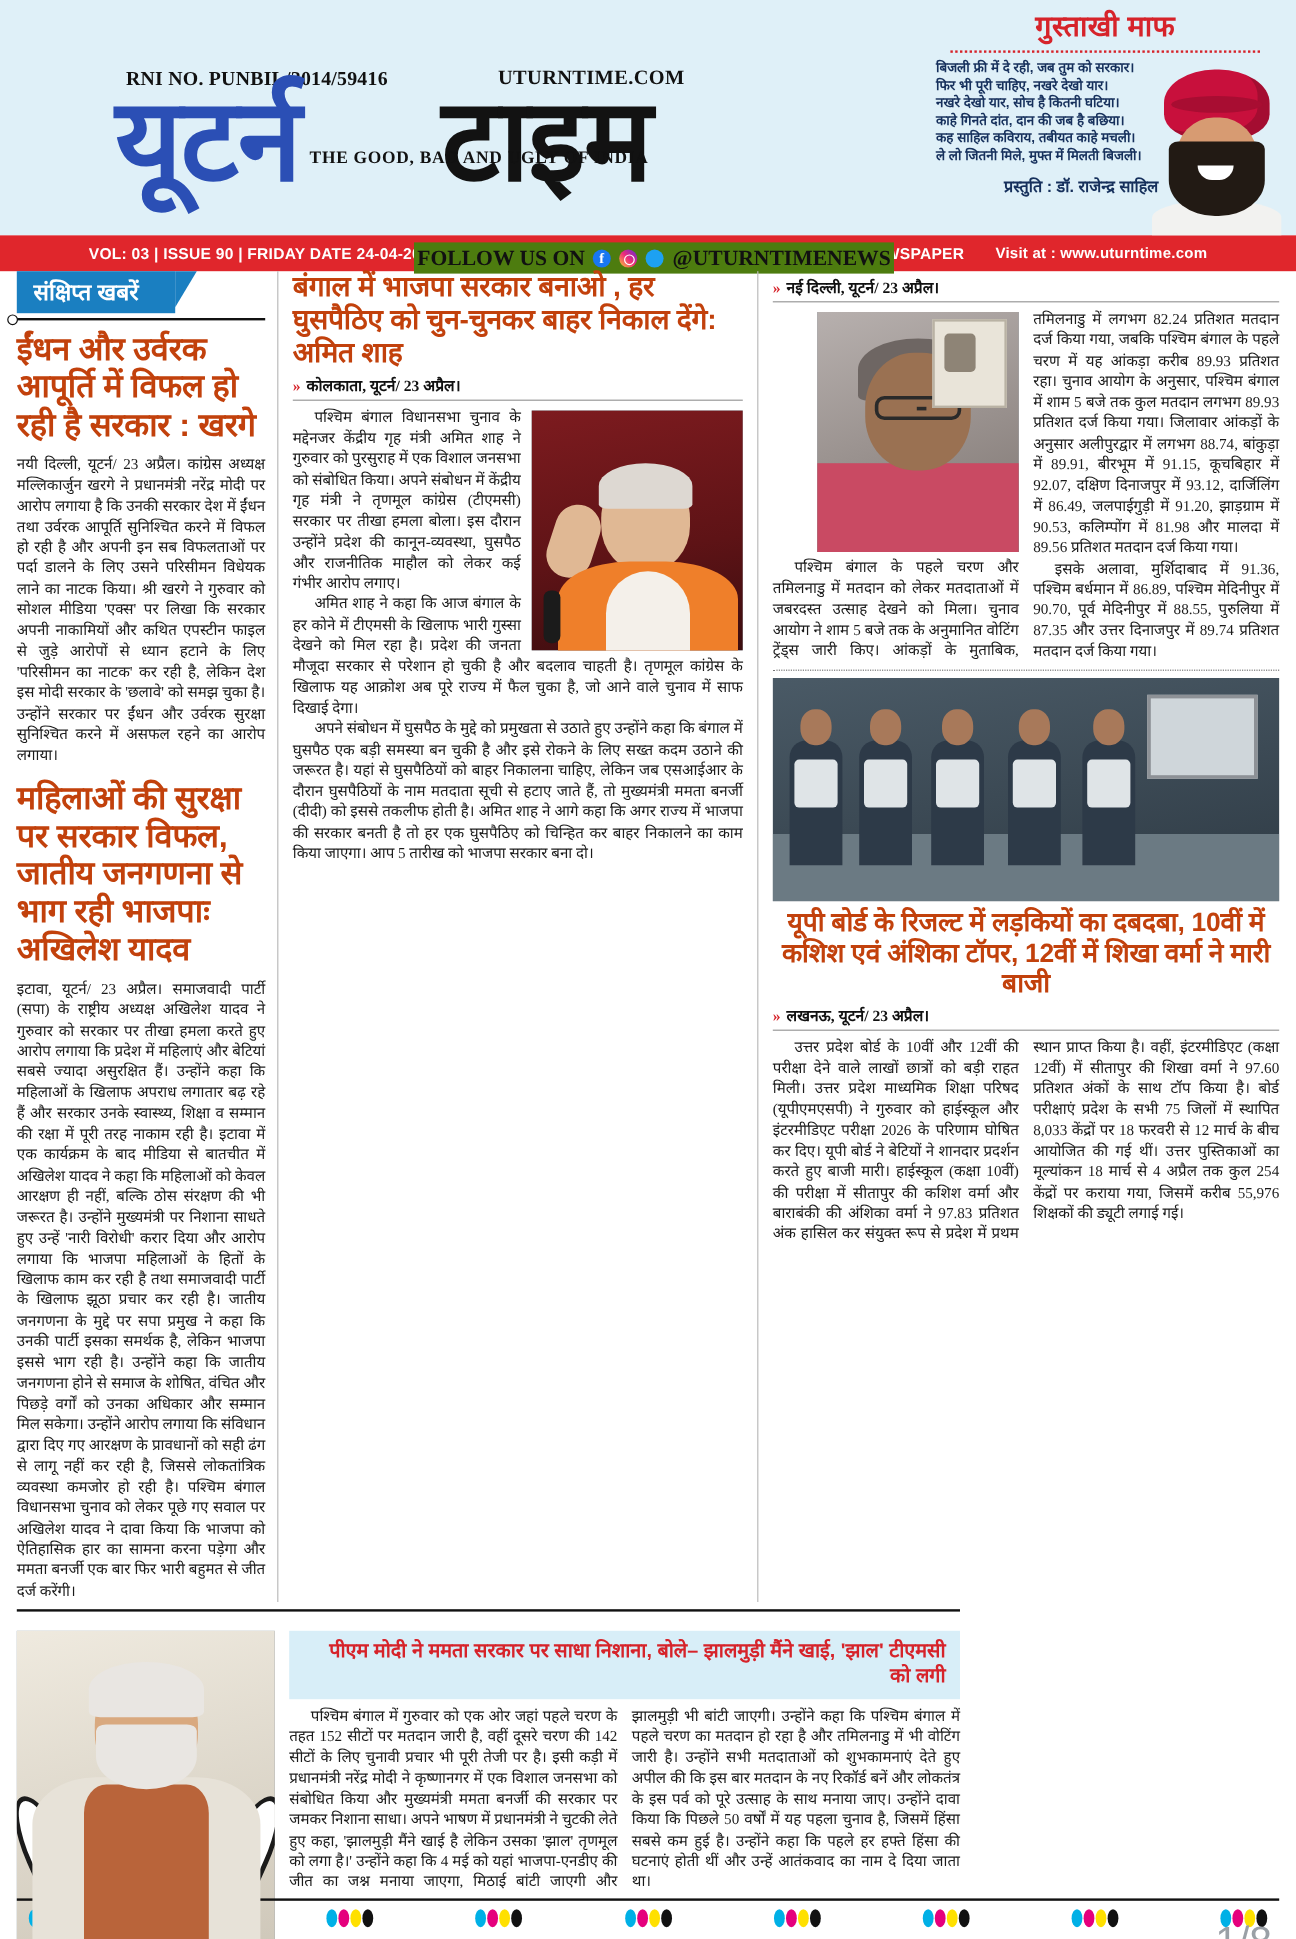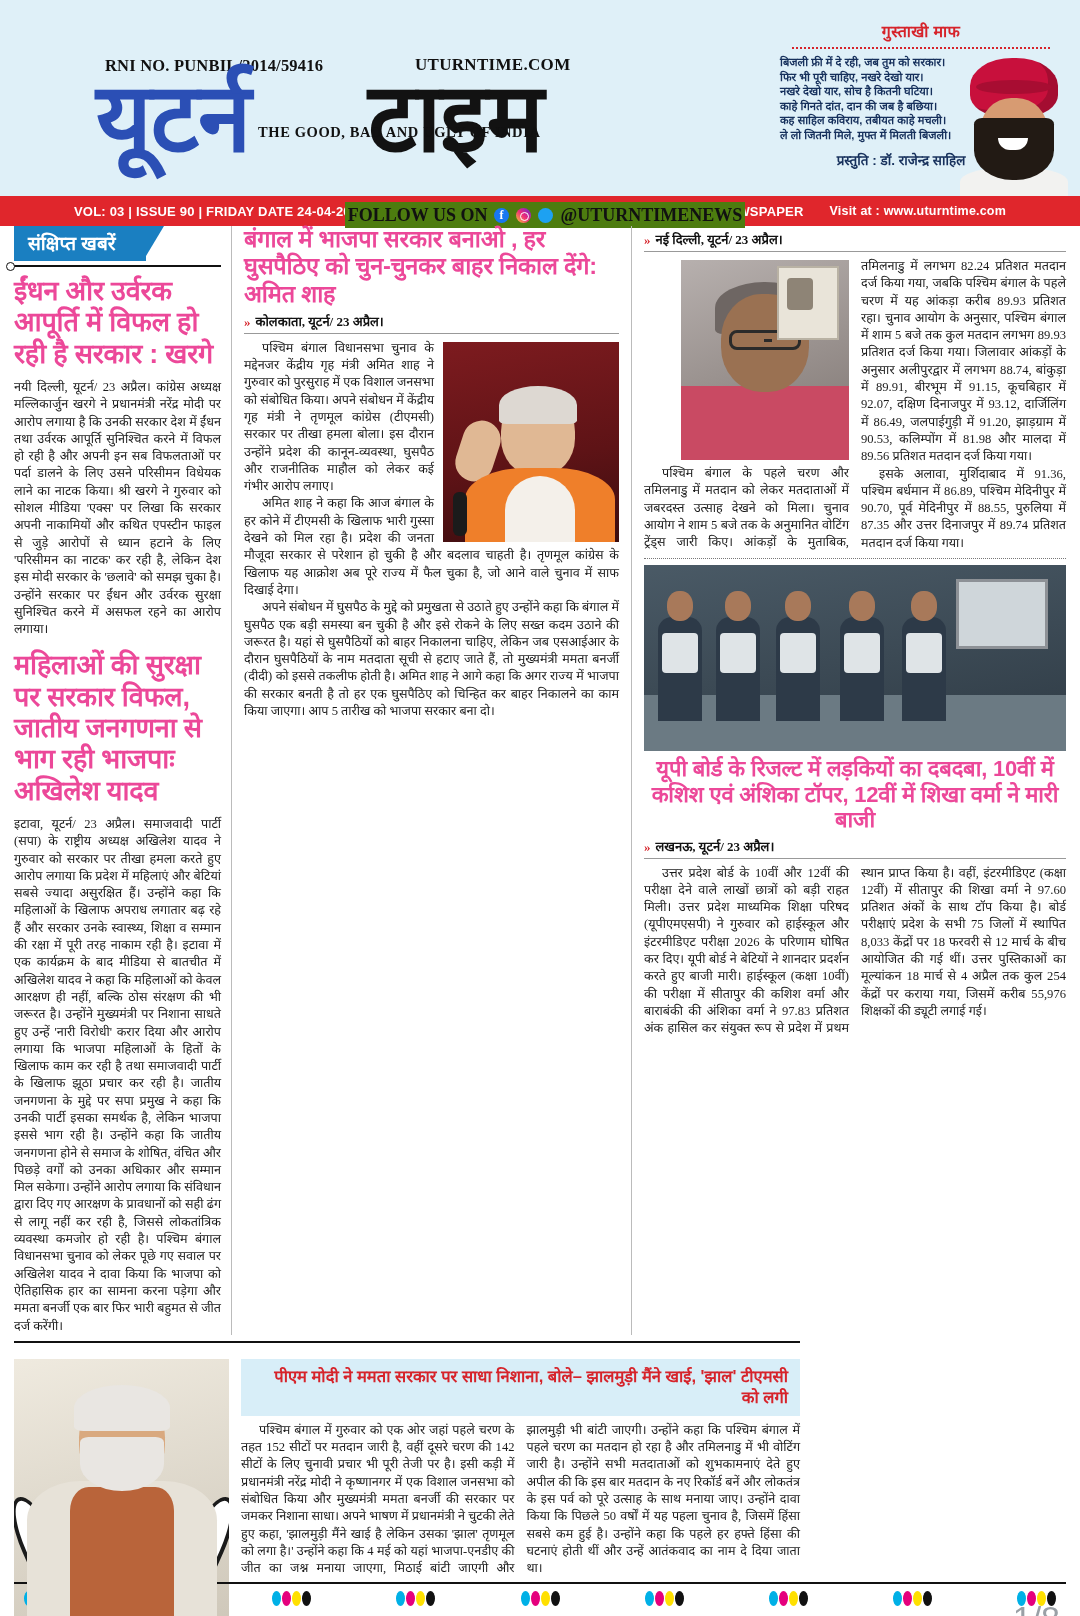--- a/index.html
+++ b/index.html
@@ -56,21 +56,21 @@
   .s-ig { background:linear-gradient(45deg,#f9ce34,#ee2a7b,#6228d7); position:relative;}
   .s-ig::after{content:"";position:absolute;left:4px;top:4px;width:7px;height:7px;border:1.5px solid #fff;border-radius:50%;}
   .s-tw { background:#1da1f2; }
   .handle { font-family:"Liberation Serif",serif; font-weight:bold; font-size:18px; color:#111; }
 
   
   .gustakhi { position:absolute; right:8px; top:0; width:302px; height:196px; }
   .g-title {
     text-align:center; color:#d6232a; font-weight:bold;
     font-family:"Liberation Sans","DejaVu Sans",sans-serif;
-    font-size:16px; padding-top:20px; letter-spacing:.3px;
+    font-size:24px; padding-top:4px; letter-spacing:.3px;
   }
   .g-rule { border-top:2px dotted #d6232a; margin:5px 22px 6px 22px; }
   .g-lines { padding:0 4px 0 10px; }
   .g-lines div {
     font-family:"Liberation Sans","DejaVu Sans",sans-serif;
     font-size:11.2px; line-height:14.6px; color:#16305c; font-weight:bold;
   }
   .g-by {
     text-align:center; margin-top:8px; padding-right:40px;
     font-family:"Liberation Sans","DejaVu Sans",sans-serif;
@@ -113,21 +113,21 @@
   }
   .brief-tab::after{
     content:""; position:absolute; right:-18px; top:0;
     border-top:30px solid #1a7fc1; border-right:18px solid transparent;
   }
   .brief-line { position:relative; height:2px; background:#111; margin:0 0 9px 0; }
   .brief-line::before{content:"";position:absolute;left:-8px;top:-3px;width:7px;height:7px;border:1.6px solid #111;border-radius:50%;background:#fff;}
 
   h2.hl {
     font-family:"Liberation Sans","DejaVu Sans",sans-serif;
-    font-weight:bold; color:#ec4899; line-height:1.16; letter-spacing:-.2px;
+    font-weight:bold; color:#c2410c; line-height:1.16; letter-spacing:-.2px;
   }
   .hl-left { font-size:27px; margin-bottom:9px; }
   .dateline {
     font-family:"Liberation Serif",serif; font-weight:bold; font-size:13px; color:#111;
   }
   p.body {
     font-family:"Liberation Serif","DejaVu Serif",serif;
     font-size:12.6px; line-height:17.3px; text-align:justify; color:#1a1a1a;
     text-indent:0;
   }

